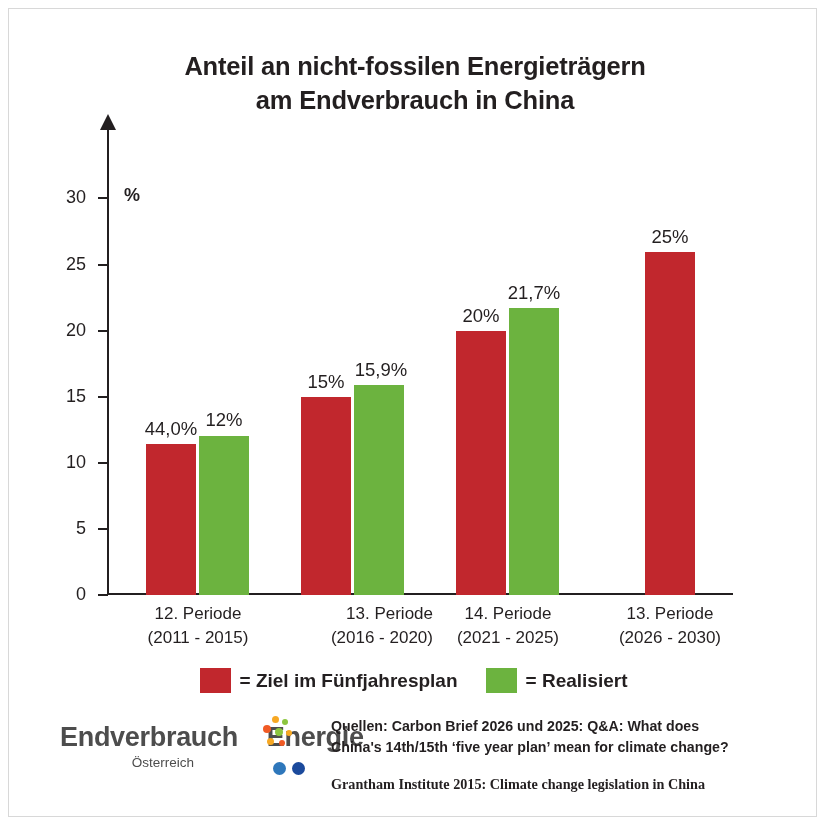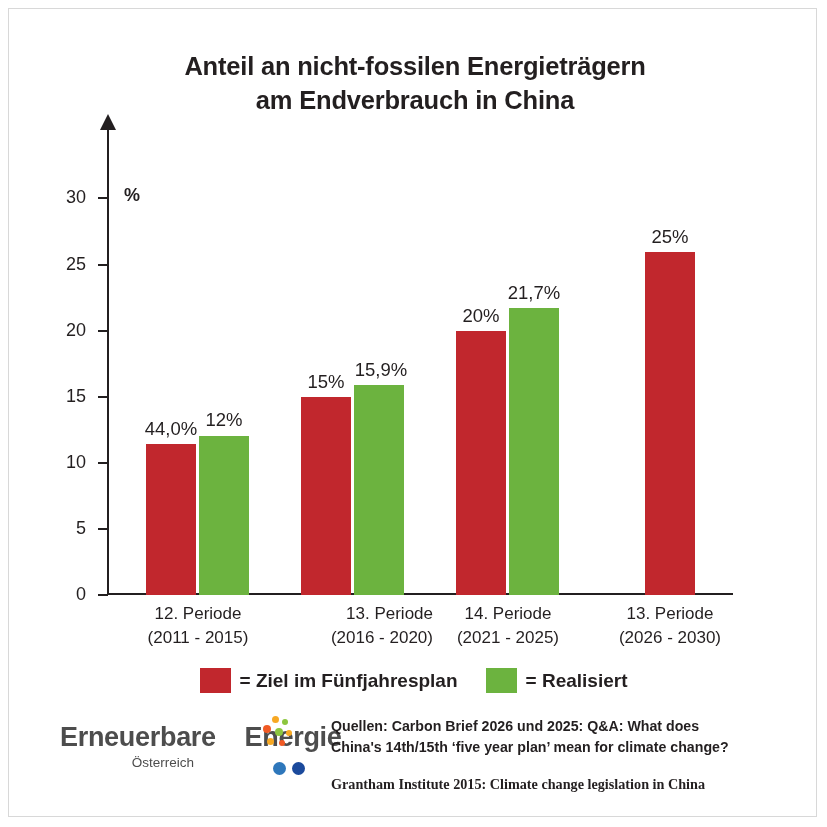--- a/index.html
+++ b/index.html
@@ -286,21 +286,21 @@
       <span class="legend-text">= Ziel im Fünfjahresplan</span>
     </div>
     <div class="legend-item">
       <span class="legend-swatch green"></span>
       <span class="legend-text">= Realisiert</span>
     </div>
   </div>
 
   <div id="logo">
     <div id="logo-main">
-      <span>Erneuerbare</span>&nbsp;&nbsp;&nbsp;&nbsp;<span>Energie</span>
+      <span>Endverbrauch</span>&nbsp;&nbsp;&nbsp;&nbsp;<span>Energie</span>
     </div>
     <div id="logo-dots">
       <span class="dot" style="left:14px; top:0px; width:7px; height:7px; background:#f7a823;"></span>
       <span class="dot" style="left:24px; top:3px; width:6px; height:6px; background:#8cc63f;"></span>
       <span class="dot" style="left:5px; top:9px; width:8px; height:8px; background:#f15a24;"></span>
       <span class="dot" style="left:17px; top:12px; width:8px; height:8px; background:#8cc63f;"></span>
       <span class="dot" style="left:28px; top:14px; width:6px; height:6px; background:#f7a823;"></span>
       <span class="dot" style="left:9px; top:22px; width:7px; height:7px; background:#f7a823;"></span>
       <span class="dot" style="left:21px; top:24px; width:6px; height:6px; background:#f15a24;"></span>
     </div>

